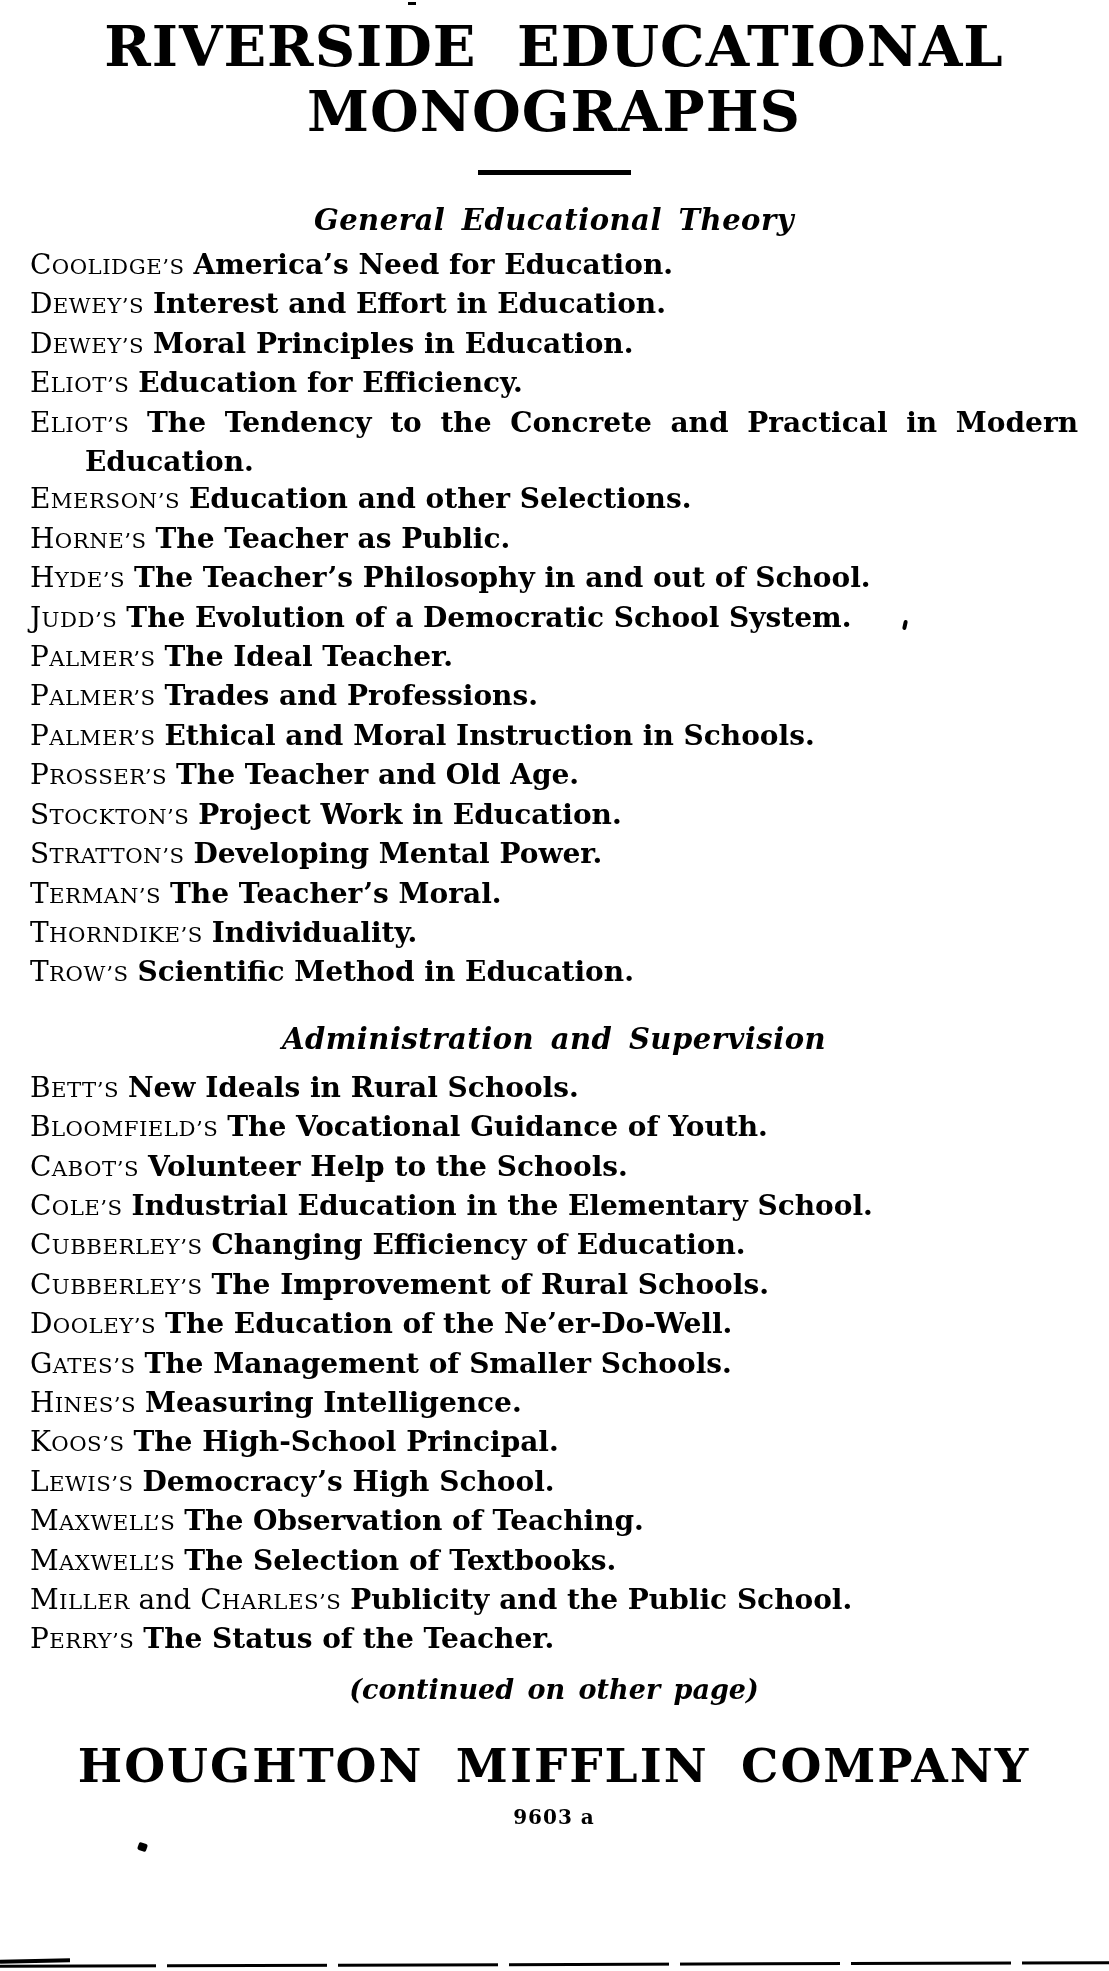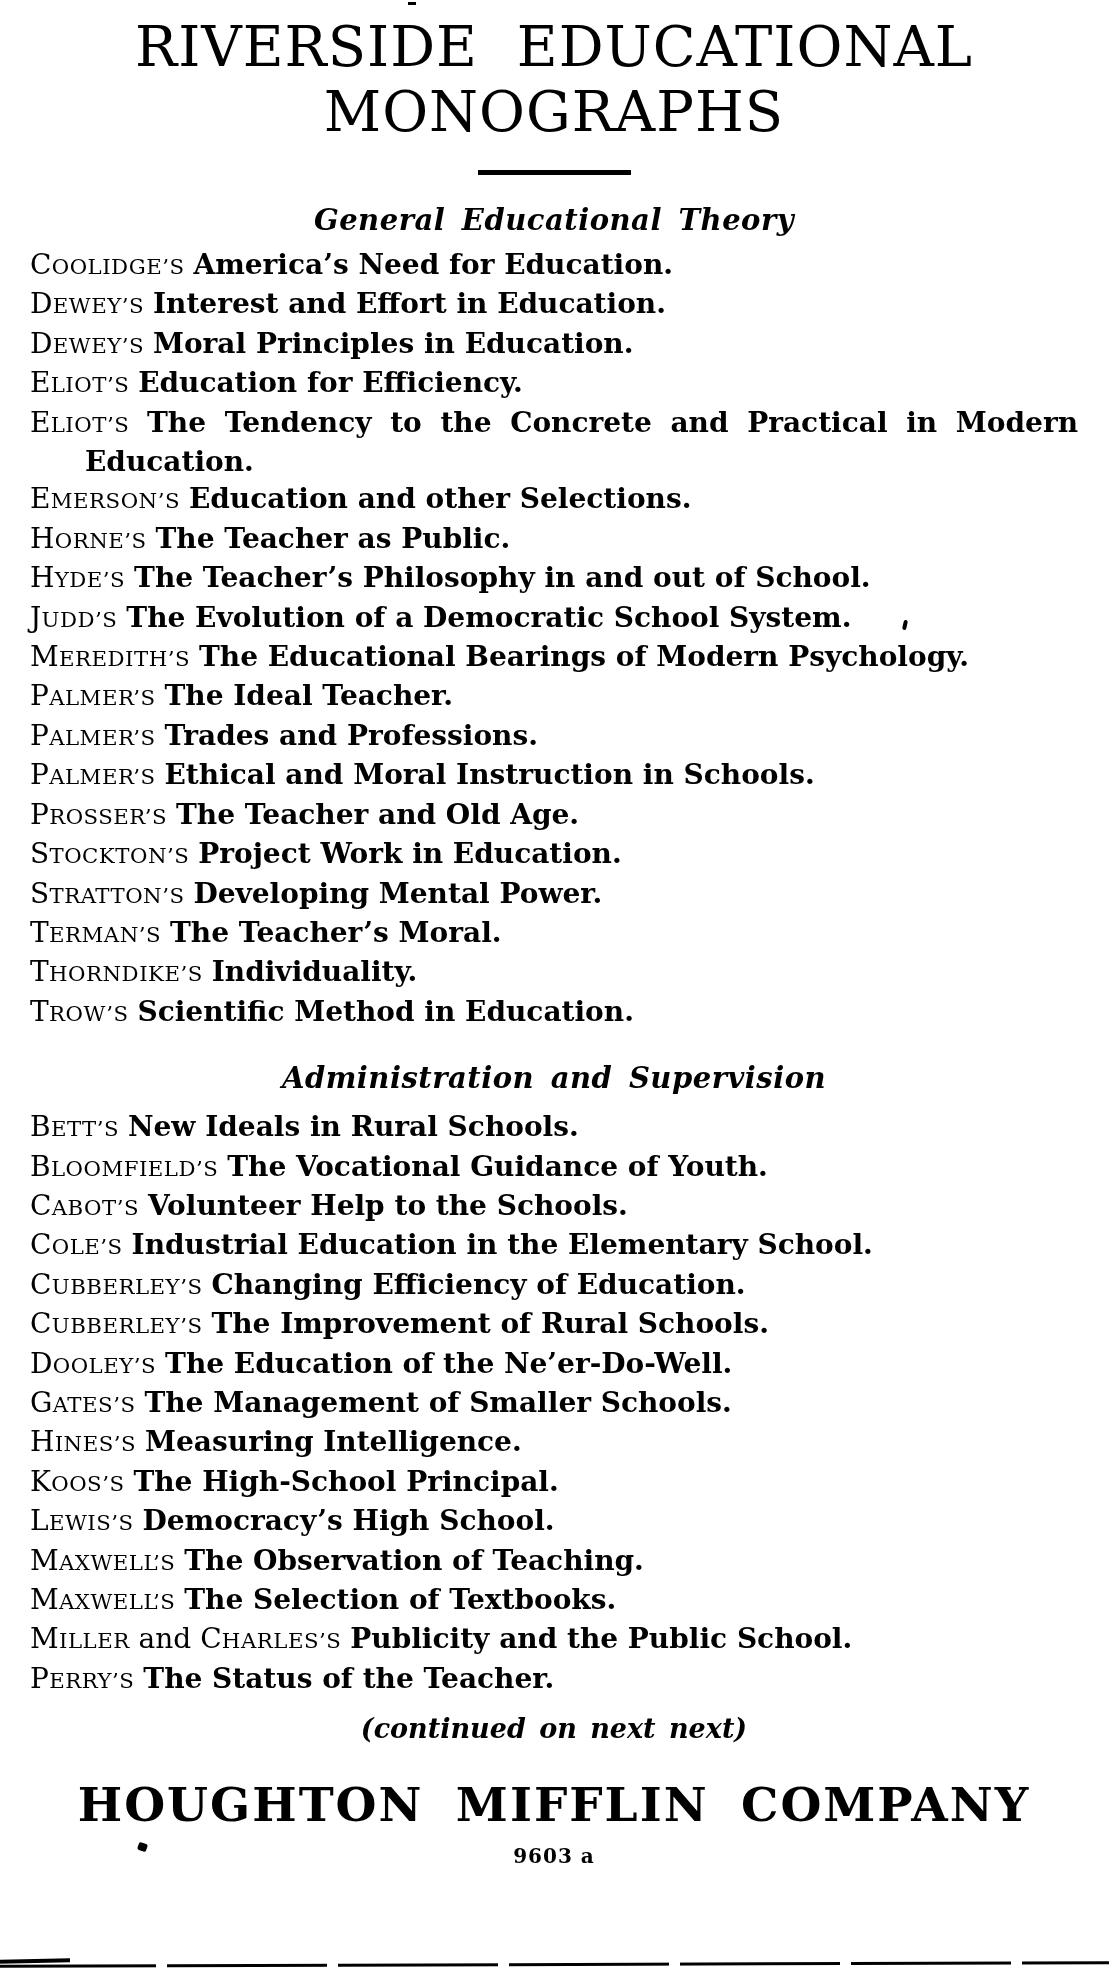--- a/index.html
+++ b/index.html
@@ -6,21 +6,21 @@
   body {
     width: 1109px; height: 1971px;
     background: #ffffff; color: #000;
     position: relative; overflow: hidden;
     font-family: "DejaVu Serif", "Liberation Serif", serif;
   }
   .page { padding: 8px 31px 0 30px; }
 
   .title {
     margin: 6px 0 0; text-align: center;
-    font-size: 56px; line-height: 65px; font-weight: normal;
+    font-size: 56px; line-height: 65px; font-weight: bold;
     letter-spacing: 1px; word-spacing: 20px;
   }
   .rule {
     width: 153px; height: 5px; background: #000;
     margin: 26px auto 0;
   }
   .section-heading {
     margin: 0; text-align: center;
     font-size: 29px; line-height: 36px;
     font-weight: bold; font-style: italic;
@@ -80,21 +80,20 @@
   <div class="book-list list1">
       <p class="item"><span class="author"><span class="sc-first">C</span><span class="sc-rest">oolidge’s</span></span> <b class="booktitle">America’s Need for Education.</b></p>
       <p class="item"><span class="author"><span class="sc-first">D</span><span class="sc-rest">ewey’s</span></span> <b class="booktitle">Interest and Effort in Education.</b></p>
       <p class="item"><span class="author"><span class="sc-first">D</span><span class="sc-rest">ewey’s</span></span> <b class="booktitle">Moral Principles in Education.</b></p>
       <p class="item"><span class="author"><span class="sc-first">E</span><span class="sc-rest">liot’s</span></span> <b class="booktitle">Education for Efficiency.</b></p>
       <p class="item"><span class="author"><span class="sc-first">E</span><span class="sc-rest">liot’s</span></span> <b class="booktitle">The Tendency to the Concrete and Practical in Modern Education.</b></p>
       <p class="item"><span class="author"><span class="sc-first">E</span><span class="sc-rest">merson’s</span></span> <b class="booktitle">Education and other Selections.</b></p>
       <p class="item"><span class="author"><span class="sc-first">H</span><span class="sc-rest">orne’s</span></span> <b class="booktitle">The Teacher as Public.</b></p>
       <p class="item"><span class="author"><span class="sc-first">H</span><span class="sc-rest">yde’s</span></span> <b class="booktitle">The Teacher’s Philosophy in and out of School.</b></p>
       <p class="item"><span class="author"><span class="sc-first">J</span><span class="sc-rest">udd’s</span></span> <b class="booktitle">The Evolution of a Democratic School System.</b></p>
-      <p class="item"><span class="author"><span class="sc-first">M</span><span class="sc-rest">eredith’s</span></span> <b class="booktitle">The Educational Bearings of Modern Psychology.</b></p>
       <p class="item"><span class="author"><span class="sc-first">P</span><span class="sc-rest">almer’s</span></span> <b class="booktitle">The Ideal Teacher.</b></p>
       <p class="item"><span class="author"><span class="sc-first">P</span><span class="sc-rest">almer’s</span></span> <b class="booktitle">Trades and Professions.</b></p>
       <p class="item"><span class="author"><span class="sc-first">P</span><span class="sc-rest">almer’s</span></span> <b class="booktitle">Ethical and Moral Instruction in Schools.</b></p>
       <p class="item"><span class="author"><span class="sc-first">P</span><span class="sc-rest">rosser’s</span></span> <b class="booktitle">The Teacher and Old Age.</b></p>
       <p class="item"><span class="author"><span class="sc-first">S</span><span class="sc-rest">tockton’s</span></span> <b class="booktitle">Project Work in Education.</b></p>
       <p class="item"><span class="author"><span class="sc-first">S</span><span class="sc-rest">tratton’s</span></span> <b class="booktitle">Developing Mental Power.</b></p>
       <p class="item"><span class="author"><span class="sc-first">T</span><span class="sc-rest">erman’s</span></span> <b class="booktitle">The Teacher’s Moral.</b></p>
       <p class="item"><span class="author"><span class="sc-first">T</span><span class="sc-rest">horndike’s</span></span> <b class="booktitle">Individuality.</b></p>
       <p class="item"><span class="author"><span class="sc-first">T</span><span class="sc-rest">row’s</span></span> <b class="booktitle">Scientific Method in Education.</b></p>
     </div>
@@ -112,21 +111,21 @@
       <p class="item"><span class="author"><span class="sc-first">G</span><span class="sc-rest">ates’s</span></span> <b class="booktitle">The Management of Smaller Schools.</b></p>
       <p class="item"><span class="author"><span class="sc-first">H</span><span class="sc-rest">ines’s</span></span> <b class="booktitle">Measuring Intelligence.</b></p>
       <p class="item"><span class="author"><span class="sc-first">K</span><span class="sc-rest">oos’s</span></span> <b class="booktitle">The High-School Principal.</b></p>
       <p class="item"><span class="author"><span class="sc-first">L</span><span class="sc-rest">ewis’s</span></span> <b class="booktitle">Democracy’s High School.</b></p>
       <p class="item"><span class="author"><span class="sc-first">M</span><span class="sc-rest">axwell’s</span></span> <b class="booktitle">The Observation of Teaching.</b></p>
       <p class="item"><span class="author"><span class="sc-first">M</span><span class="sc-rest">axwell’s</span></span> <b class="booktitle">The Selection of Textbooks.</b></p>
       <p class="item"><span class="author"><span class="sc-first">M</span><span class="sc-rest">iller</span></span> and <span class="author"><span class="sc-first">C</span><span class="sc-rest">harles’s</span></span> <b class="booktitle">Publicity and the Public School.</b></p>
       <p class="item"><span class="author"><span class="sc-first">P</span><span class="sc-rest">erry’s</span></span> <b class="booktitle">The Status of the Teacher.</b></p>
     </div>
 
-  <p class="continued">(continued on next next)</p>
+  <p class="continued">(continued on other page)</p>
 
   <p class="publisher">HOUGHTON MIFFLIN COMPANY</p>
 
   <p class="footer-code">9603 a</p>
 
 </div>
 
 <div class="speck-top"></div>
 <div class="speck-comma"></div>
 <div class="speck-dot"></div>

